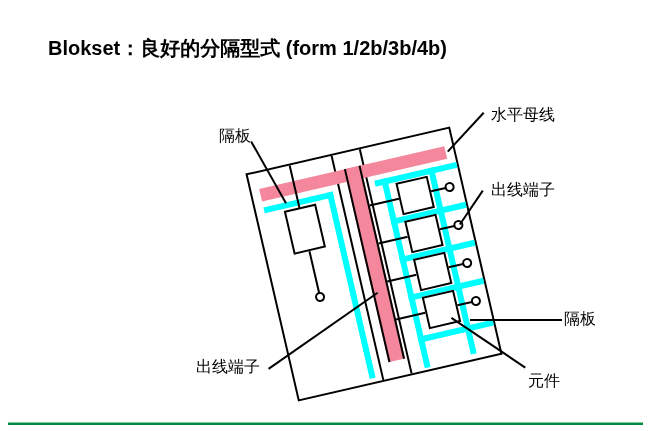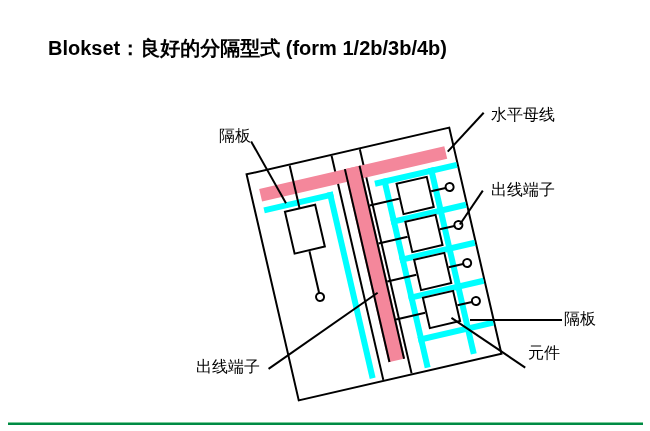--- a/index.html
+++ b/index.html
@@ -107,16 +107,16 @@
 <div class="leader" style="left:447px;top:151px;width:53px;transform:rotate(-47.3deg);"></div>
 <div class="leader" style="left:459px;top:224px;width:41px;transform:rotate(-55.9deg);"></div>
 <div class="leader" style="left:470px;top:319px;width:92px;transform:rotate(0deg);"></div>
 <div class="leader" style="left:452px;top:317px;width:89px;transform:rotate(34deg);"></div>
 <div class="leader" style="left:268px;top:368px;width:133px;transform:rotate(-34.9deg);"></div>
 
 <div class="lbl" style="left:219px;top:127px;">隔板</div>
 <div class="lbl" style="left:491px;top:106px;">水平母线</div>
 <div class="lbl" style="left:491px;top:181px;">出线端子</div>
 <div class="lbl" style="left:564px;top:310px;">隔板</div>
-<div class="lbl" style="left:528px;top:344px;">元件</div>
+<div class="lbl" style="left:528px;top:372px;">元件</div>
 <div class="lbl" style="left:196px;top:358px;">出线端子</div>
 
 <div class="footer-rule"></div>
 
 </body></html>

